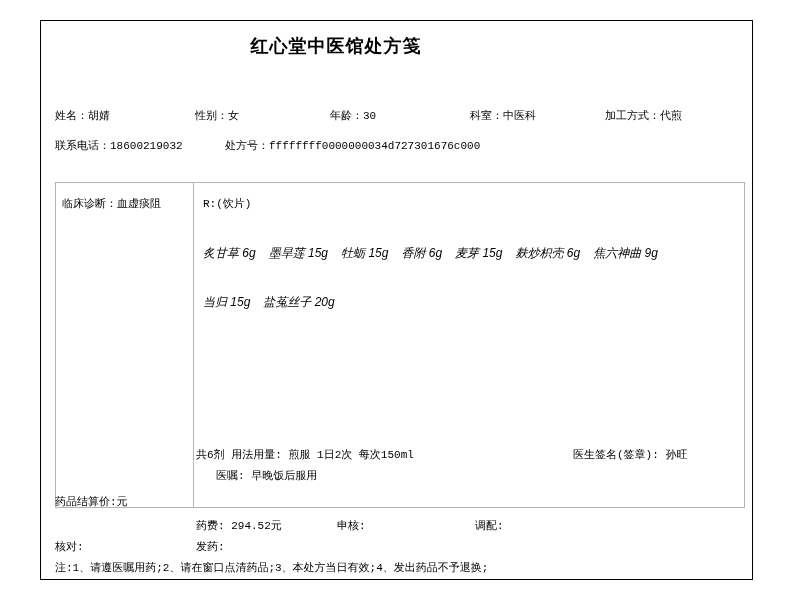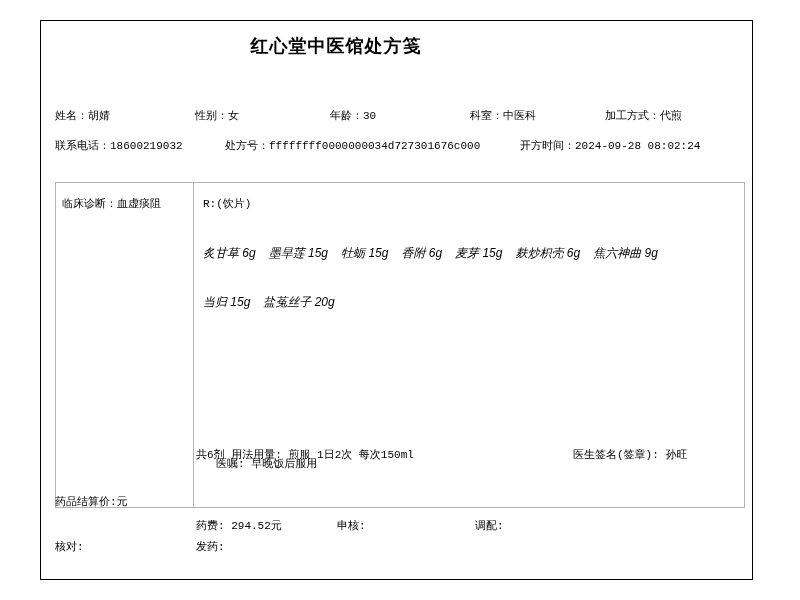--- a/index.html
+++ b/index.html
@@ -85,23 +85,20 @@
   <div class="abs lbl" style="left:605px; top:108px;">
     <span>加工方式：</span><span>代煎</span>
   </div>
 
   <div class="abs lbl" style="left:55px; top:138px;">
     <span>联系电话：</span><span>18600219032</span>
   </div>
   <div class="abs lbl" style="left:225px; top:138px;">
     <span>处方号：</span><span>ffffffff0000000034d727301676c000</span>
   </div>
-  <div class="abs lbl" style="left:520px; top:138px;">
-    <span>开方时间：</span><span>2024-09-28 08:02:24</span>
-  </div>
 
   <div class="inner-box">
     <div class="divider"></div>
   </div>
 
   <div class="abs" style="left:62px; top:196px; max-width:128px; white-space:normal;">
     <span>临床诊断：</span><span>血虚痰阻</span>
   </div>
 
   <div class="abs" style="left:203px; top:196px;">R:(饮片)</div>
@@ -113,29 +110,30 @@
 
   <div class="abs" style="left:196px; top:447px;">
     <span>共6剂</span>
     <span>用法用量:</span>
     <span>煎服 1日2次 每次150ml</span>
   </div>
   <div class="abs" style="left:573px; top:447px;">
     <span>医生签名(签章):</span>
     <span>孙旺</span>
   </div>
-  <div class="abs" style="left:196px; top:456px;padding-left:20px;">
+  <div class="abs" style="left:196px; top:468px;padding-left:20px;">
     <span>医嘱:</span>
     <span>早晚饭后服用</span>
   </div>
 
   <div class="abs" style="left:55px; top:494px;">药品结算价:元</div>
   <div class="abs" style="left:196px; top:518px;">
     <span>药费:</span>
     <span>294.52元</span>
   </div>
   <div class="abs" style="left:337px; top:518px;">申核:</div>
   <div class="abs" style="left:475px; top:518px;">调配:</div>
 
   <div class="abs" style="left:55px; top:539px;">核对:</div>
   <div class="abs" style="left:196px; top:539px;">发药:</div>
 
+  <div class="abs" style="left:55px; top:560px;">注:1、请遵医嘱用药;2、请在窗口点清药品;3、本处方当日有效;4、发出药品不予退换;</div>
 </div>
 
 </body></html>

